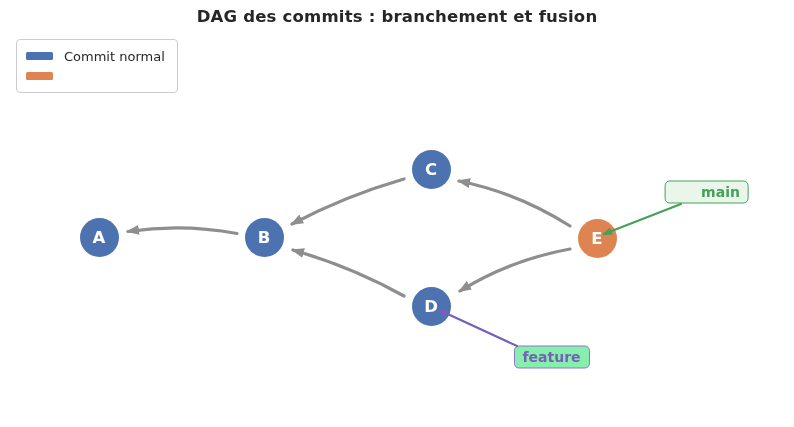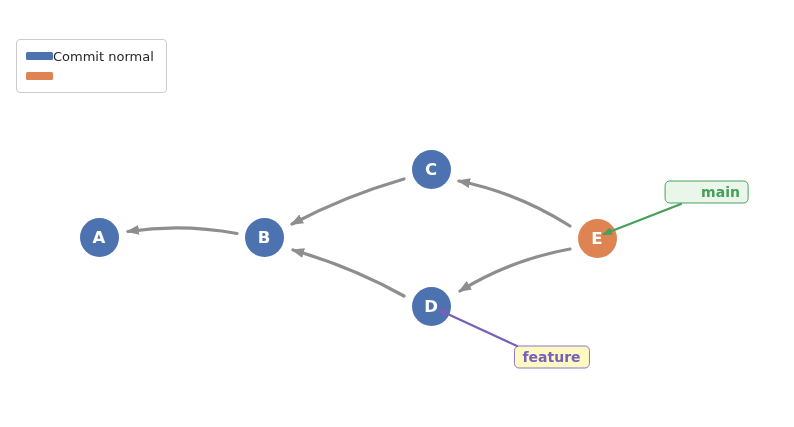--- a/index.html
+++ b/index.html
@@ -8,21 +8,21 @@
     font-family:"DejaVu Sans",sans-serif;
   }
   .title{
     position:absolute;top:7px;left:0;width:100%;text-align:center;
     font-size:16.5px;font-weight:bold;color:#262626;letter-spacing:.2px;
   }
   .legend{
     position:absolute;left:16px;top:39px;background:#ffffff;
     border:1px solid #cccccc;border-radius:4px;padding:6px 12px 6px 9px;
   }
-  .legend-row{display:flex;align-items:center;gap:0;height:20px;}
+  .legend-row{display:flex;align-items:center;gap:11px;height:20px;}
   .legend-swatch{width:27px;height:8px;border-radius:1.5px;display:inline-block;flex:0 0 auto;}
   .legend-label{font-size:13px;color:#262626;white-space:nowrap;}
   .node{
     position:absolute;width:39px;height:39px;border-radius:50%;
     display:flex;align-items:center;justify-content:center;
     color:#ffffff;font-weight:bold;font-size:16.5px;
   }
   .branch-label{
     position:absolute;transform:translate(-50%,-50%);
     font-size:14px;font-weight:bold;white-space:nowrap;
@@ -31,20 +31,21 @@
   }
   svg.edges{position:absolute;left:0;top:0;pointer-events:none;}
   .edge-path{fill:none;stroke-width:3.2px;stroke-linecap:round;}
   .branch-arrow{fill:none;stroke-width:2.2px;stroke-linecap:round;}
 </style>
 </head>
 <body>
 
 <div class="canvas">
 
+  <div class="title">DAG des commits : branchement et fusion</div>
 
   <div class="legend">
     <div>
         <div class="legend-row">
           <span class="legend-swatch" style="background: rgb(76, 114, 176);"></span>
           <span class="legend-label">Commit normal</span>
         </div>
         <div class="legend-row">
           <span class="legend-swatch" style="background: rgb(221, 132, 82);"></span>
         </div>
@@ -63,21 +64,21 @@
       </div>
       <div class="node" style="left: 411.5px; top: 286.5px; background: rgb(76, 114, 176);">
         <span>D</span>
       </div>
       <div class="node" style="left: 577.5px; top: 218.5px; background: rgb(221, 132, 82);">
         <span>E</span>
       </div>
     </div>
   <div>
       <div class="branch-label" style="left: 706.5px; top: 191.5px; color: rgb(70, 160, 90); border-color: rgb(70, 160, 90); background: rgb(234, 246, 234); padding-left: 36px;">main</div>
-      <div class="branch-label" style="left: 551.5px; top: 356.5px; color: rgb(118, 96, 185); border-color: rgb(138, 118, 203); background: #fef9c3;">feature</div>
+      <div class="branch-label" style="left: 551.5px; top: 356.5px; color: rgb(118, 96, 185); border-color: rgb(138, 118, 203); background: #86efac;">feature</div>
     </div>
 
   <svg class="edges" width="794" height="427" viewBox="0 0 794 427">
     <defs>
       <marker id="arrow-gray" markerUnits="userSpaceOnUse" markerWidth="13" markerHeight="10" refX="11" refY="5" orient="auto">
         <polygon points="0 0, 13 5, 0 10" fill="#8e8e8e"></polygon>
       </marker>
       <marker id="arrow-green" markerUnits="userSpaceOnUse" markerWidth="10" markerHeight="8" refX="8" refY="4" orient="auto">
         <polygon points="0 0, 10 4, 0 8" fill="#46a05a"></polygon>
       </marker>

